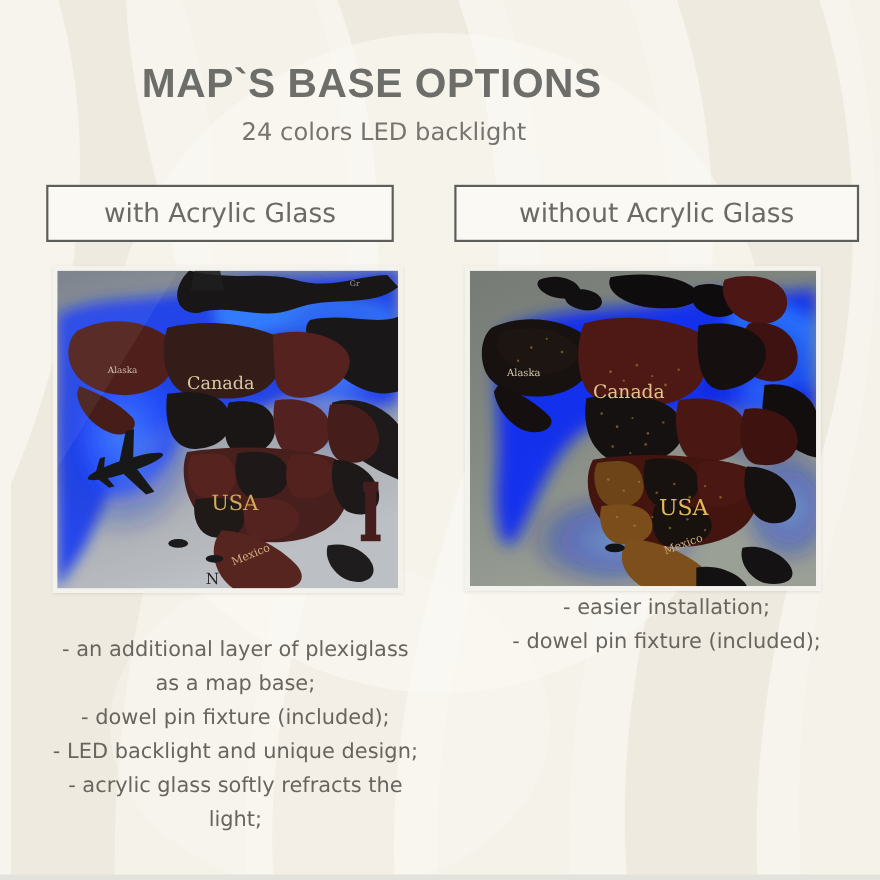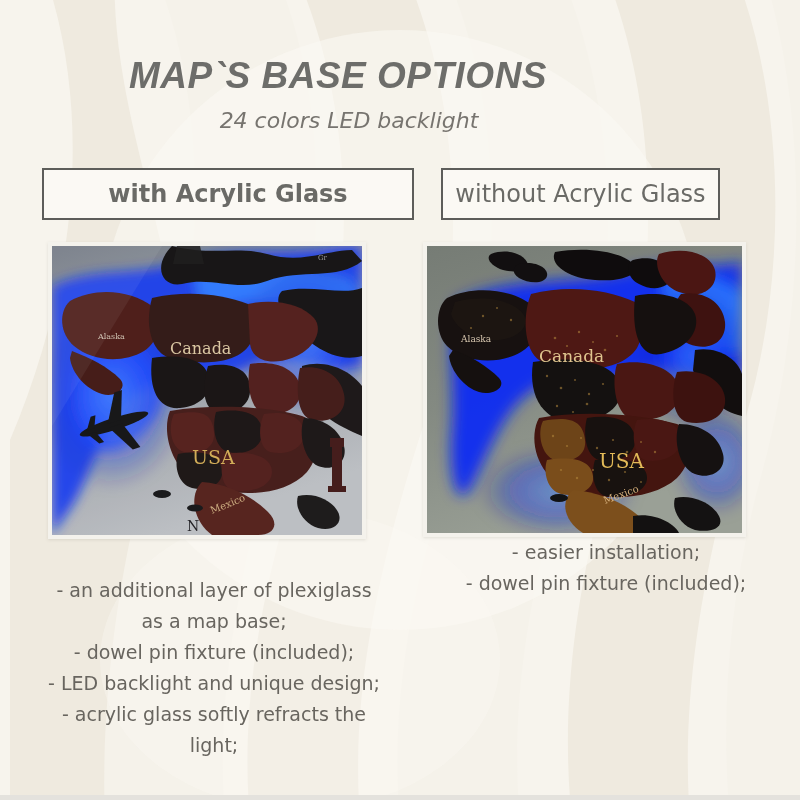--- a/index.html
+++ b/index.html
@@ -38,21 +38,20 @@
     height: 5px;
     background: #e4e2dd;
   }
 
   
   .header {
     position: absolute;
     top: 0; left: 0;
     width: 676px;
     text-align: center;
-    font-style: italic;
   }
   .page-title {
     margin: 0;
     padding-top: 55px;
     font-size: 37px;
     font-weight: bold;
     letter-spacing: 0.5px;
     color: #6d6d6a;
     font-family: "Liberation Sans", sans-serif;
   }
@@ -87,22 +86,22 @@
     height: 52px;
     border: 2px solid #5d5d5a;
     background: #fbf9f4;
     display: flex;
     align-items: center;
     justify-content: center;
     font-size: 24px;
     color: #6a6a66;
     font-family: "DejaVu Sans", sans-serif;
   }
-  .column-left .option-label  { width: 372px; font-weight: bold; }
-  .column-right .option-label { width: 279px; margin-left: 28px; }
+  .column-left .option-label  { width: 316px; }
+  .column-right .option-label { width: 368px; }
 
   
   .photo-frame {
     position: relative;
     margin-top: 22px;
     border: 4px solid #f4f2ec;
     box-sizing: content-box;
     overflow: hidden;
     box-shadow: 0 1px 3px rgba(120,115,105,0.18);
   }

